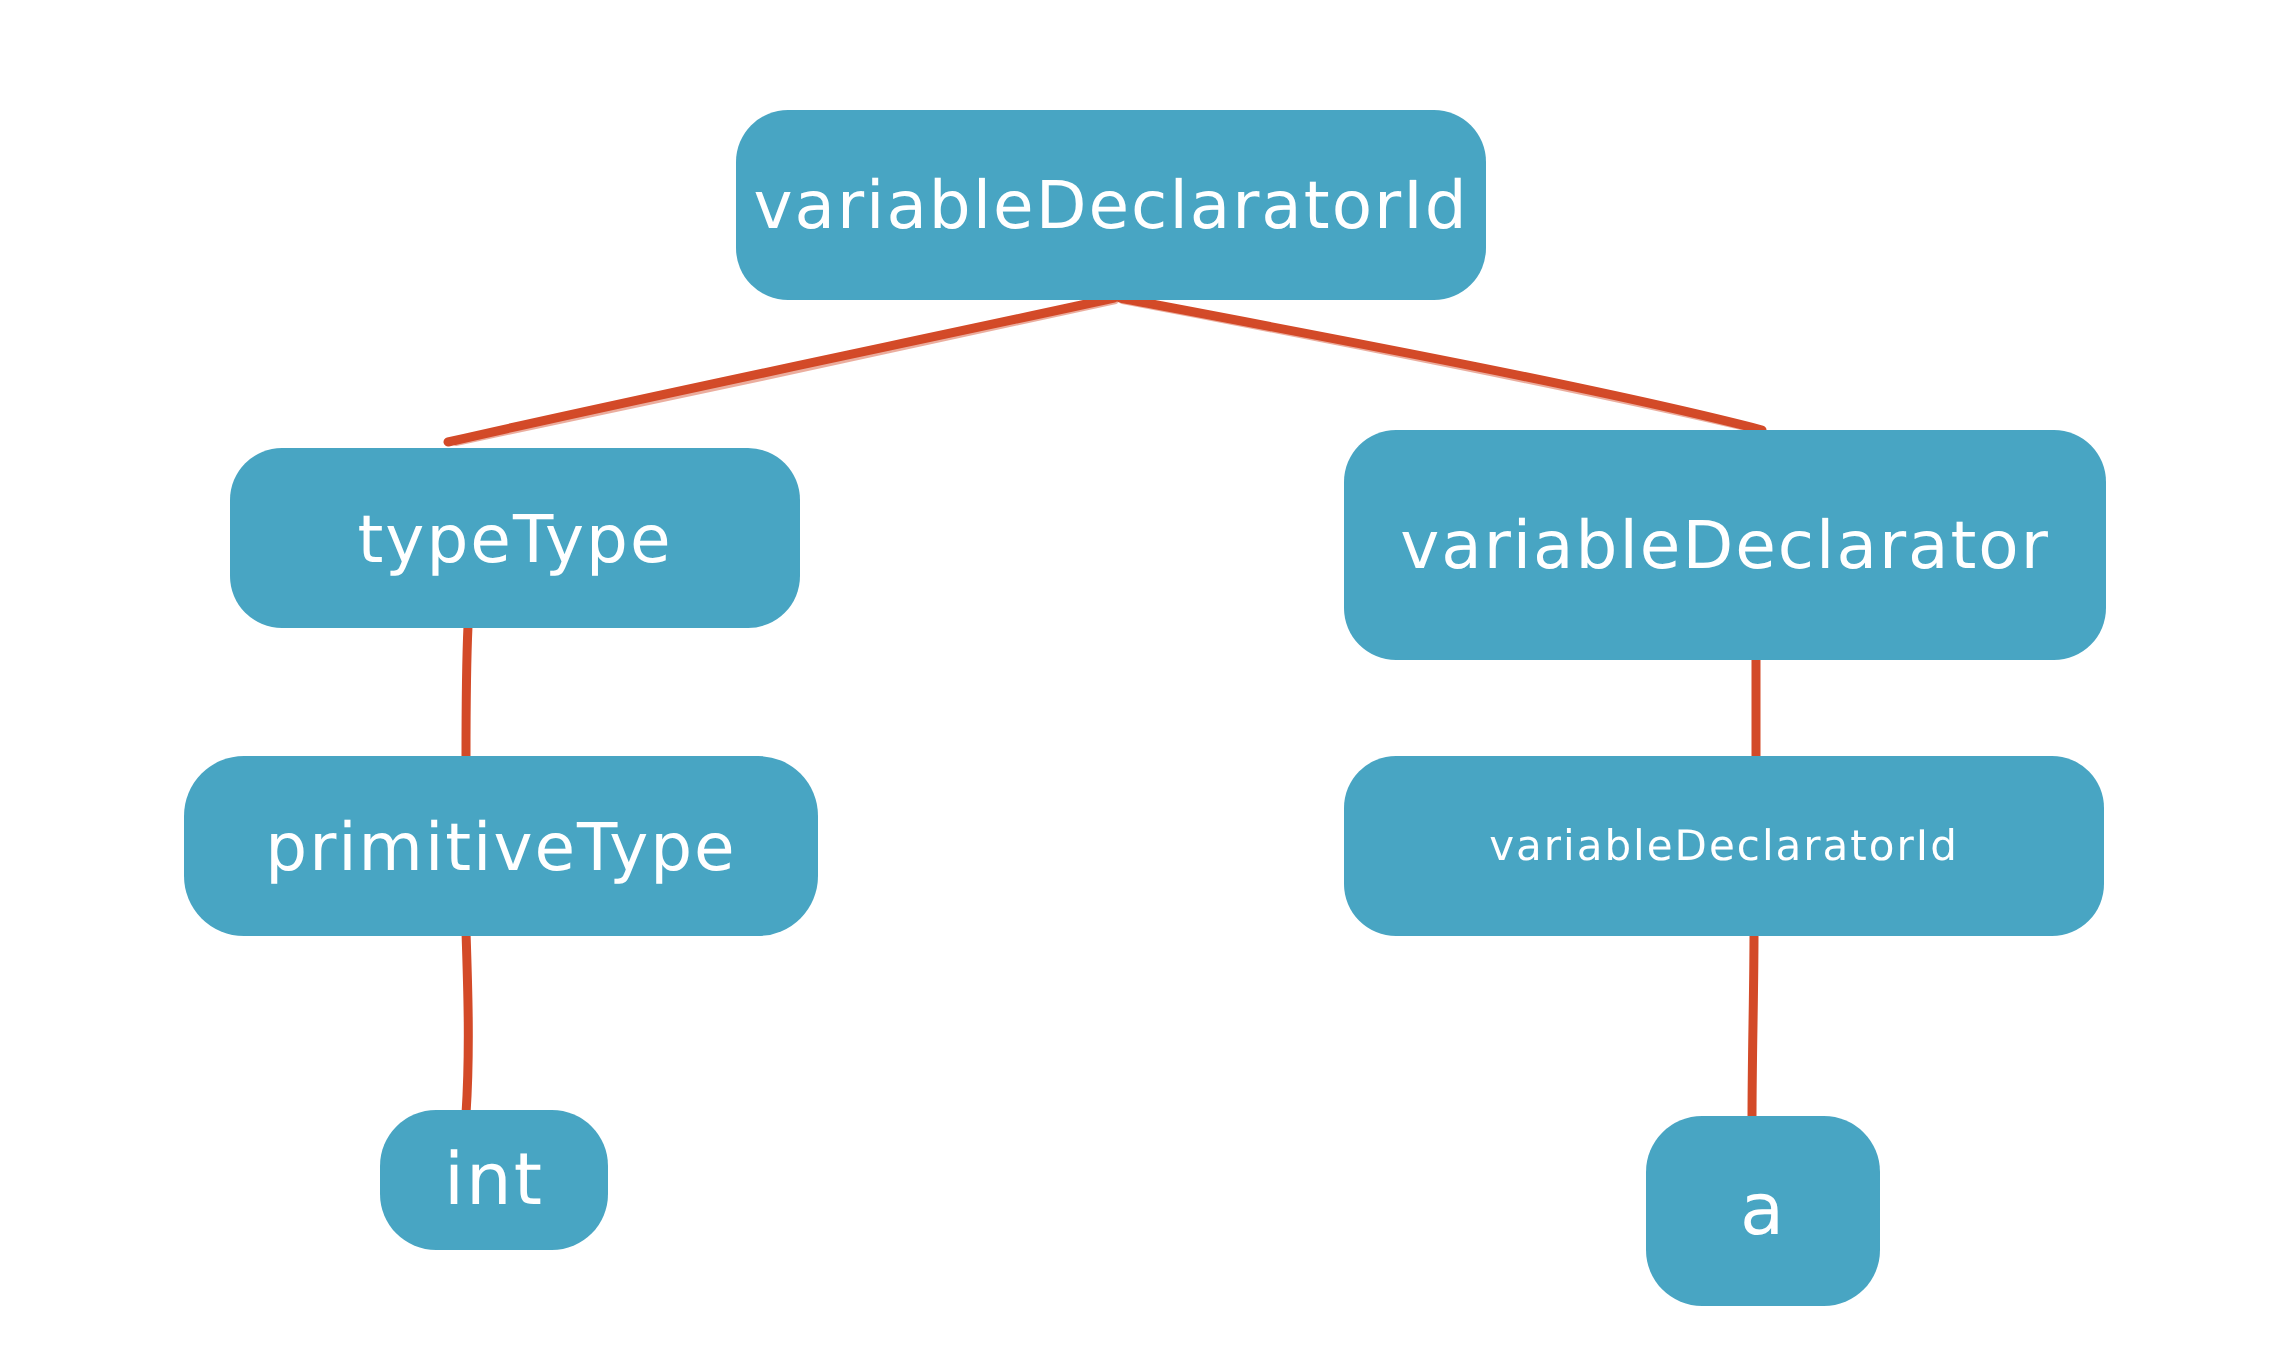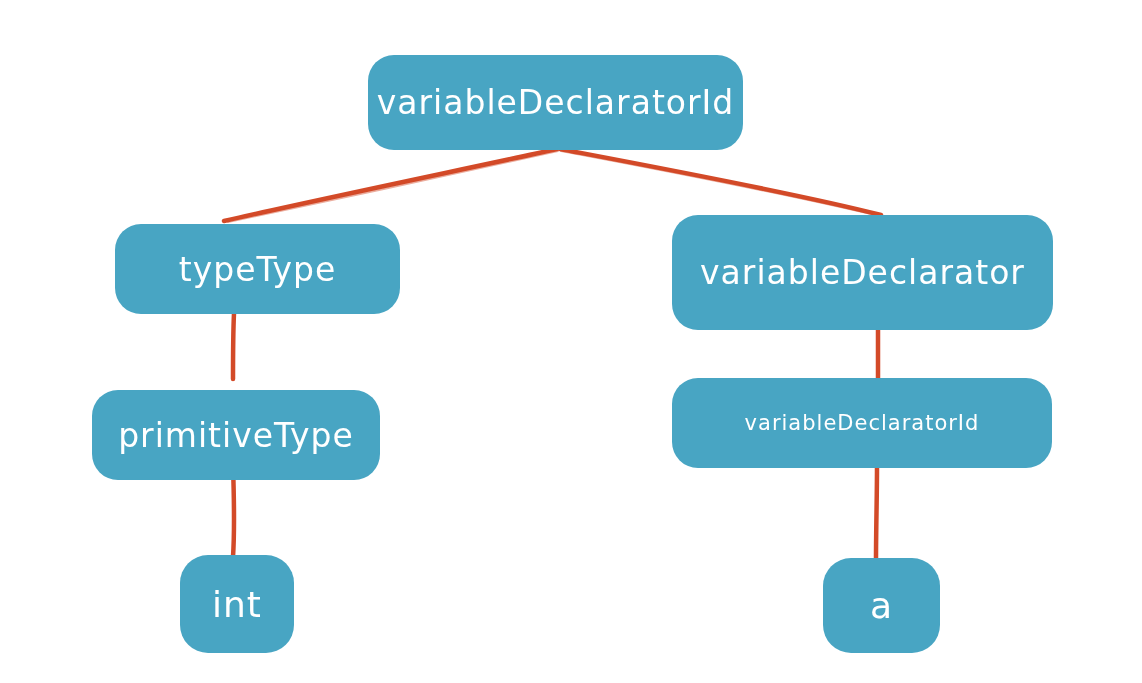--- a/index.html
+++ b/index.html
@@ -40,23 +40,23 @@
     border-radius:26px;
     font-size:33px;
     letter-spacing:1px;
     white-space:nowrap;
     box-sizing:border-box;
   }
   .node.terminal{border-radius:28px;font-size:36px;}
   #n-variableDeclarators{left:368px;top:55px;width:375px;height:95px;}
   #n-typeType{left:115px;top:224px;width:285px;height:90px;}
   #n-variableDeclarator{left:672px;top:215px;width:381px;height:115px;}
-  #n-primitiveType{left:92px;top:390px;width:288px;height:90px;}
+  #n-primitiveType{left:92px;top:378px;width:317px;height:90px;border-radius:30px;}
   #n-variableDeclaratorId{left:672px;top:378px;width:380px;height:90px;font-size:21px;}
-  #n-int{left:180px;top:555px;width:114px;height:98px;}
+  #n-int{left:190px;top:555px;width:114px;height:70px;}
   #n-a{left:823px;top:558px;width:117px;height:95px;}
 </style>
 </head>
 <body>
 
 <div class="canvas">
 
   <svg class="edges" viewBox="0 0 1142 683">
     <path d="M557,149 C470,168 320,199 224,221"></path>
     <path class="rough" d="M558,151 C472,170 324,202 228,222"></path>

